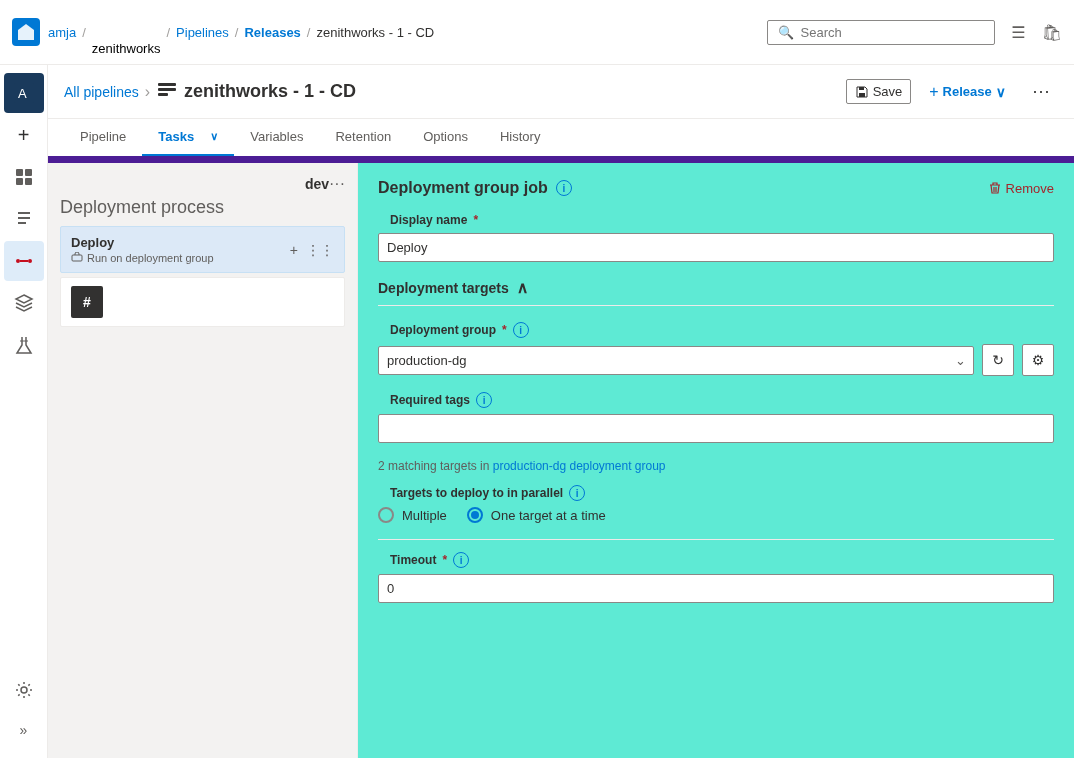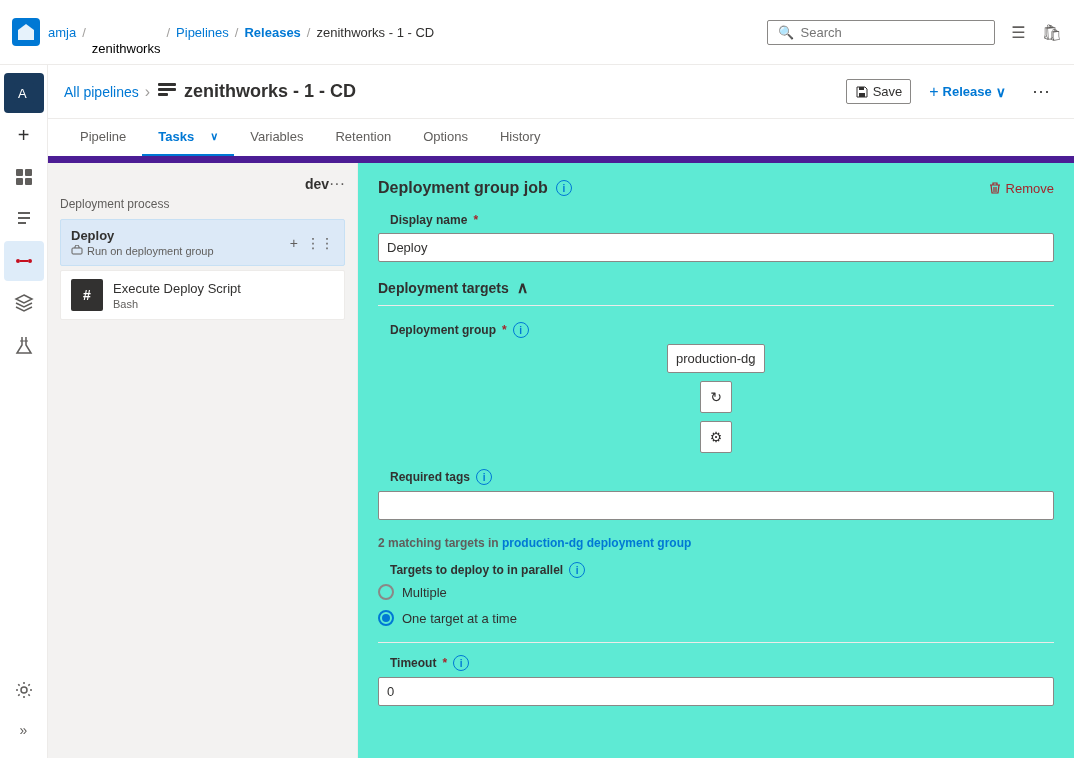--- a/index.html
+++ b/index.html
@@ -44,21 +44,21 @@
     .tab { padding: 10px 16px; cursor: pointer; color: #605e5c; font-size: 13px; border-bottom: 2px solid transparent; }
     .tab.active { color: #0078d4; border-bottom: 2px solid #0078d4; font-weight: 600; }
 
     
     .body-panels { display: flex; flex: 1; overflow: hidden; }
 
     
     .pipeline-panel { width: 310px; background: #f3f2f1; border-right: 1px solid #edebe9; flex-shrink: 0; overflow-y: auto; padding: 12px; }
     .stage-header { display: flex; align-items: center; justify-content: flex-end; margin-bottom: 4px; }
     .stage-name { font-size: 14px; font-weight: 600; color: #323130; }
-    .stage-sub { font-size: 12px; color: #605e5c; margin-bottom: 8px; }
+    .stage-sub { font-size: 18px; color: #605e5c; margin-bottom: 8px; }
     .stage-more { color: #605e5c; cursor: pointer; font-size: 16px; }
 
     .job-card { background: #dce9f7; border: 1px solid #c7e0f4; border-radius: 2px; margin-bottom: 4px; padding: 8px 10px; display: flex; align-items: center; justify-content: space-between; cursor: pointer; }
     .job-card .job-info { display: flex; flex-direction: column; gap: 2px; }
     .job-name { font-size: 13px; font-weight: 600; color: #323130; }
     .job-sub { font-size: 11px; color: #605e5c; display: flex; align-items: center; gap: 4px; }
     .job-actions { display: flex; gap: 8px; color: #605e5c; font-size: 14px; }
 
     .task-item { background: #fff; border: 1px solid #edebe9; border-radius: 2px; margin-bottom: 4px; padding: 8px 10px; display: flex; align-items: center; gap: 10px; cursor: pointer; }
     .task-icon { width: 32px; height: 32px; background: #323130; color: #fff; display: flex; align-items: center; justify-content: center; font-size: 14px; font-weight: bold; border-radius: 2px; flex-shrink: 0; }
@@ -73,30 +73,30 @@
     .info-icon { width: 16px; height: 16px; border-radius: 50%; border: 1px solid #0078d4; color: #0078d4; font-size: 10px; display: inline-flex; align-items: center; justify-content: center; cursor: pointer; flex-shrink: 0; }
     .btn-remove { display: flex; align-items: center; gap: 4px; color: #a4262c; cursor: pointer; font-size: 13px; border: none; background: none; }
 
     .form-group { margin-bottom: 16px; }
     .form-label { font-size: 12px; font-weight: 600; color: #323130; margin-bottom: 6px; display: flex; align-items: center; gap: 6px; padding-left: 12px; }
     .required { color: #a4262c; }
     .form-input { width: 100%; border: 1px solid #8a8886; border-radius: 2px; padding: 6px 8px; font-size: 13px; color: #323130; outline: none; }
 
     .section-header { display: flex; align-items: center; gap: 8px; margin-bottom: 16px; padding-bottom: 8px; border-bottom: 1px solid #edebe9; font-size: 14px; font-weight: 600; color: #323130; }
 
-    .dropdown-wrapper { display: flex; align-items: center; gap: 8px; flex-direction: column; }
+    .dropdown-wrapper { display: flex; align-items: center; gap: 8px; }
     .select-container { flex: 1; position: relative; }
     .select-container select { width: 100%; border: 1px solid #8a8886; border-radius: 2px; padding: 6px 8px; font-size: 13px; color: #323130; background: #fff; cursor: pointer; appearance: none; outline: none; }
     .select-container::after { content: '⌄'; position: absolute; right: 8px; top: 50%; transform: translateY(-50%); color: #605e5c; pointer-events: none; }
     .icon-btn { width: 32px; height: 32px; border: 1px solid #8a8886; border-radius: 2px; display: flex; align-items: center; justify-content: center; cursor: pointer; color: #323130; background: #fff; font-size: 14px; }
 
-    .matching-text { font-size: 12px; color: #605e5c; margin-bottom: 12px; font-weight: bold; }
+    .matching-text { font-size: 12px; color: #605e5c; margin-bottom: 12px; }
     .matching-text a { color: #0078d4; text-decoration: none; }
 
-    .radio-group { display: flex; flex-direction: column; gap: 10px; }
+    .radio-group { display: flex; flex-direction: row; gap: 20px; }
     .radio-option { display: flex; align-items: center; gap: 8px; cursor: pointer; }
     .radio-input { width: 16px; height: 16px; border-radius: 50%; border: 2px solid #8a8886; display: flex; align-items: center; justify-content: center; flex-shrink: 0; }
     .radio-input.checked { border-color: #0078d4; }
     .radio-input.checked::after { content: ''; width: 8px; height: 8px; border-radius: 50%; background: #0078d4; }
     .radio-label { font-size: 13px; color: #323130; }
 
     .divider { height: 1px; background: #edebe9; margin: 12px 0; }
 
     
     ::-webkit-scrollbar { width: 6px; height: 6px; }
@@ -258,24 +258,20 @@
           </div>
           <div class="job-actions">
             <span style="cursor:pointer;">+</span>
             <span style="cursor:grab;">⋮⋮</span>
           </div>
         </div>
 
         <div class="task-item">
           <div class="task-icon">
             <span>#</span>
-          </div>
-          <div class="task-info">
-            <span class="task-name">Execute Deploy Script</span>
-            <span class="task-type">Bash</span>
           </div>
         </div>
       </div>
 
       <div class="details-panel">
 
         <div class="details-header">
           <div class="details-title">
             <span>Deployment group job</span>
             <span class="info-icon">i</span>

